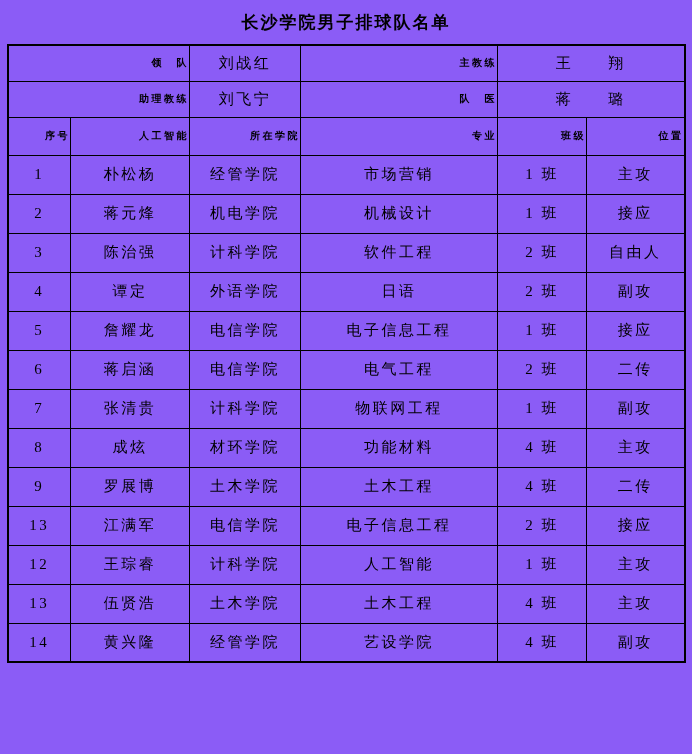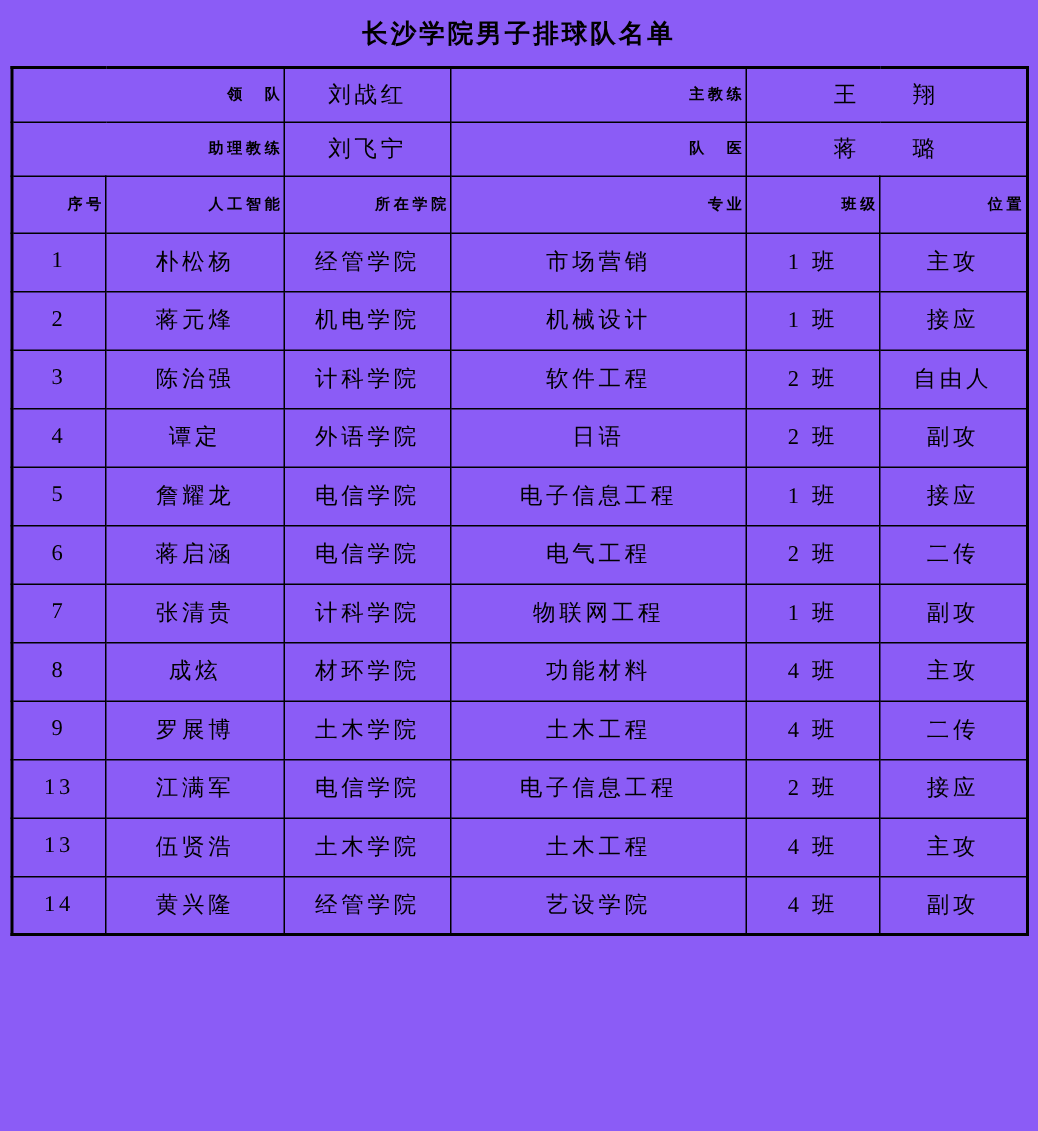--- a/index.html
+++ b/index.html
@@ -159,20 +159,28 @@
       </tr>
       <tr class="data-row">
         <td class="seq-cell">13</td>
         <td>江满军</td>
         <td>电信学院</td>
         <td>电子信息工程</td>
         <td>2 班</td>
         <td>接应</td>
       </tr>
       <tr class="data-row">
+        <td class="seq-cell">12</td>
+        <td>王琮睿</td>
+        <td>计科学院</td>
+        <td>人工智能</td>
+        <td>1 班</td>
+        <td>主攻</td>
+      </tr>
+      <tr class="data-row">
         <td class="seq-cell">13</td>
         <td>伍贤浩</td>
         <td>土木学院</td>
         <td>土木工程</td>
         <td>4 班</td>
         <td>主攻</td>
       </tr>
       <tr class="data-row">
         <td class="seq-cell">14</td>
         <td>黄兴隆</td>

